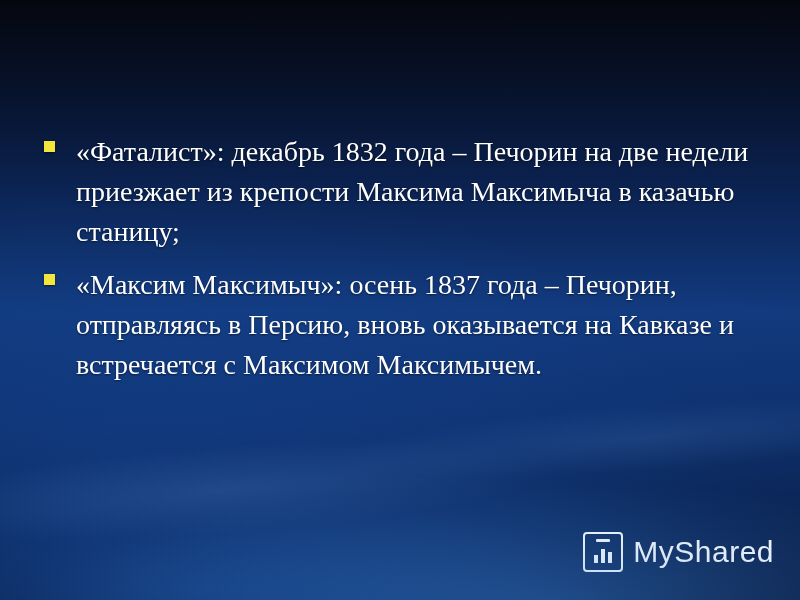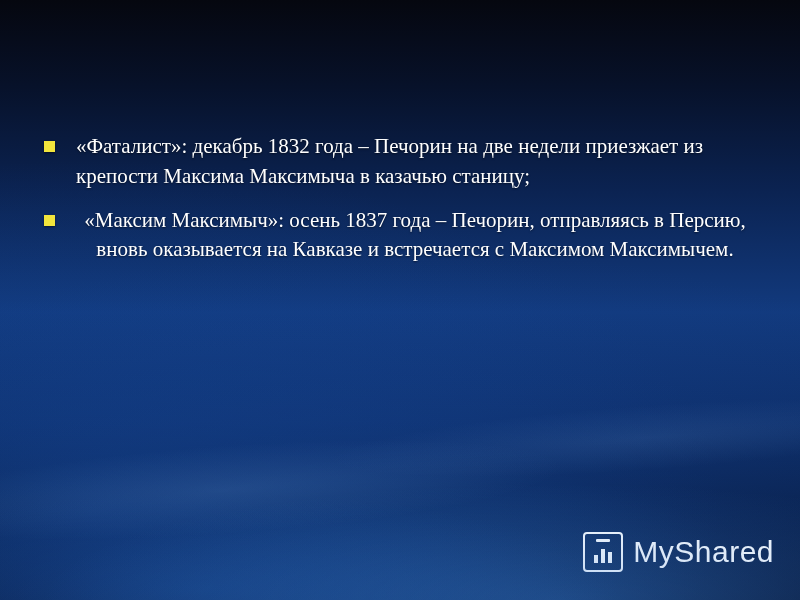--- a/index.html
+++ b/index.html
@@ -54,28 +54,27 @@
   ul.bullets {
     list-style: none;
     margin: 0;
     padding: 0;
   }
   ul.bullets > li {
     position: relative;
     padding-left: 40px;
     margin-bottom: 14px;
     color: #ffffff;
-    font-size: 21px;
+    font-size: 28px;
     line-height: 1.42;
     text-align: left;
     text-shadow: 0 1px 2px rgba(0,0,0,0.55);
   }
   ul.bullets > li:last-child {
     margin-bottom: 4px;
-    text-align: center;
   }
   .marker {
     position: absolute;
     left: 8px;
     top: 9px;
     width: 11px;
     height: 11px;
     background: #f2e53c;
     box-shadow: 0 1px 2px rgba(0,0,0,0.5);
   }

